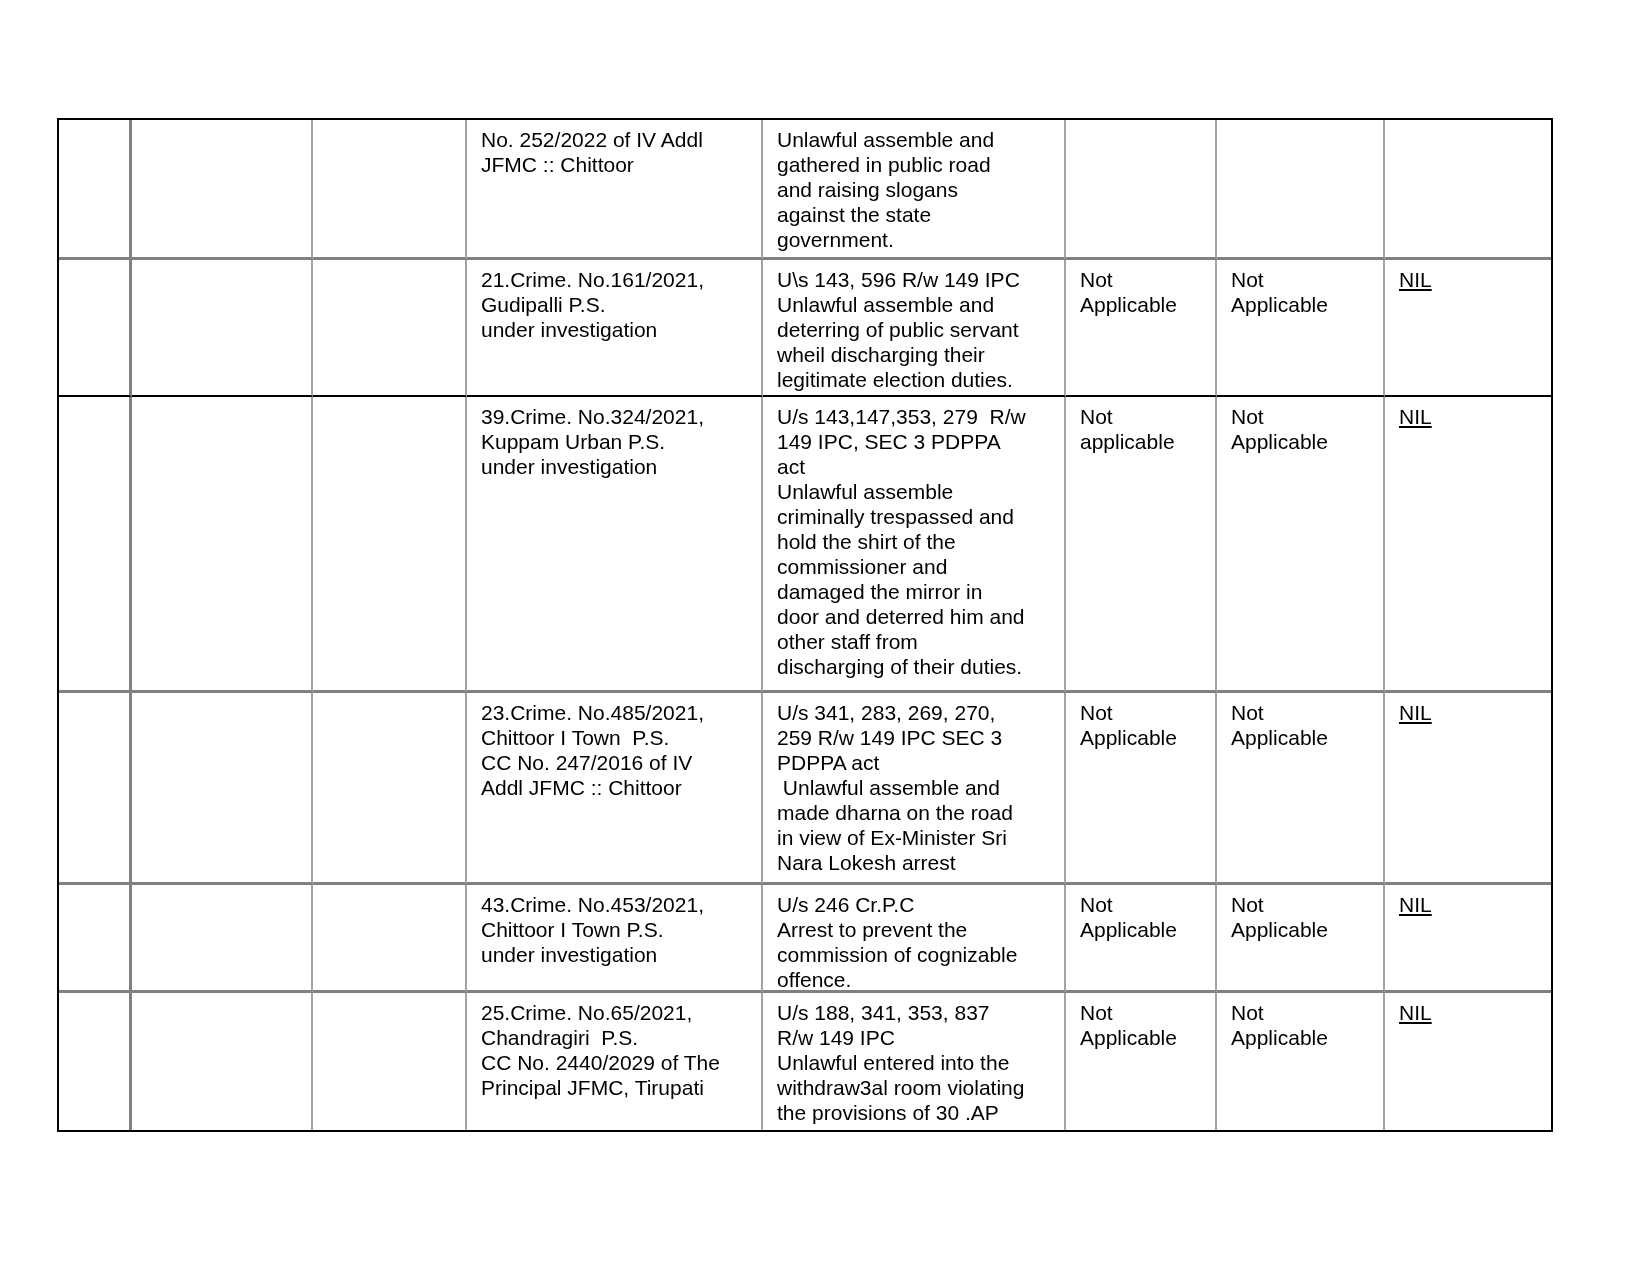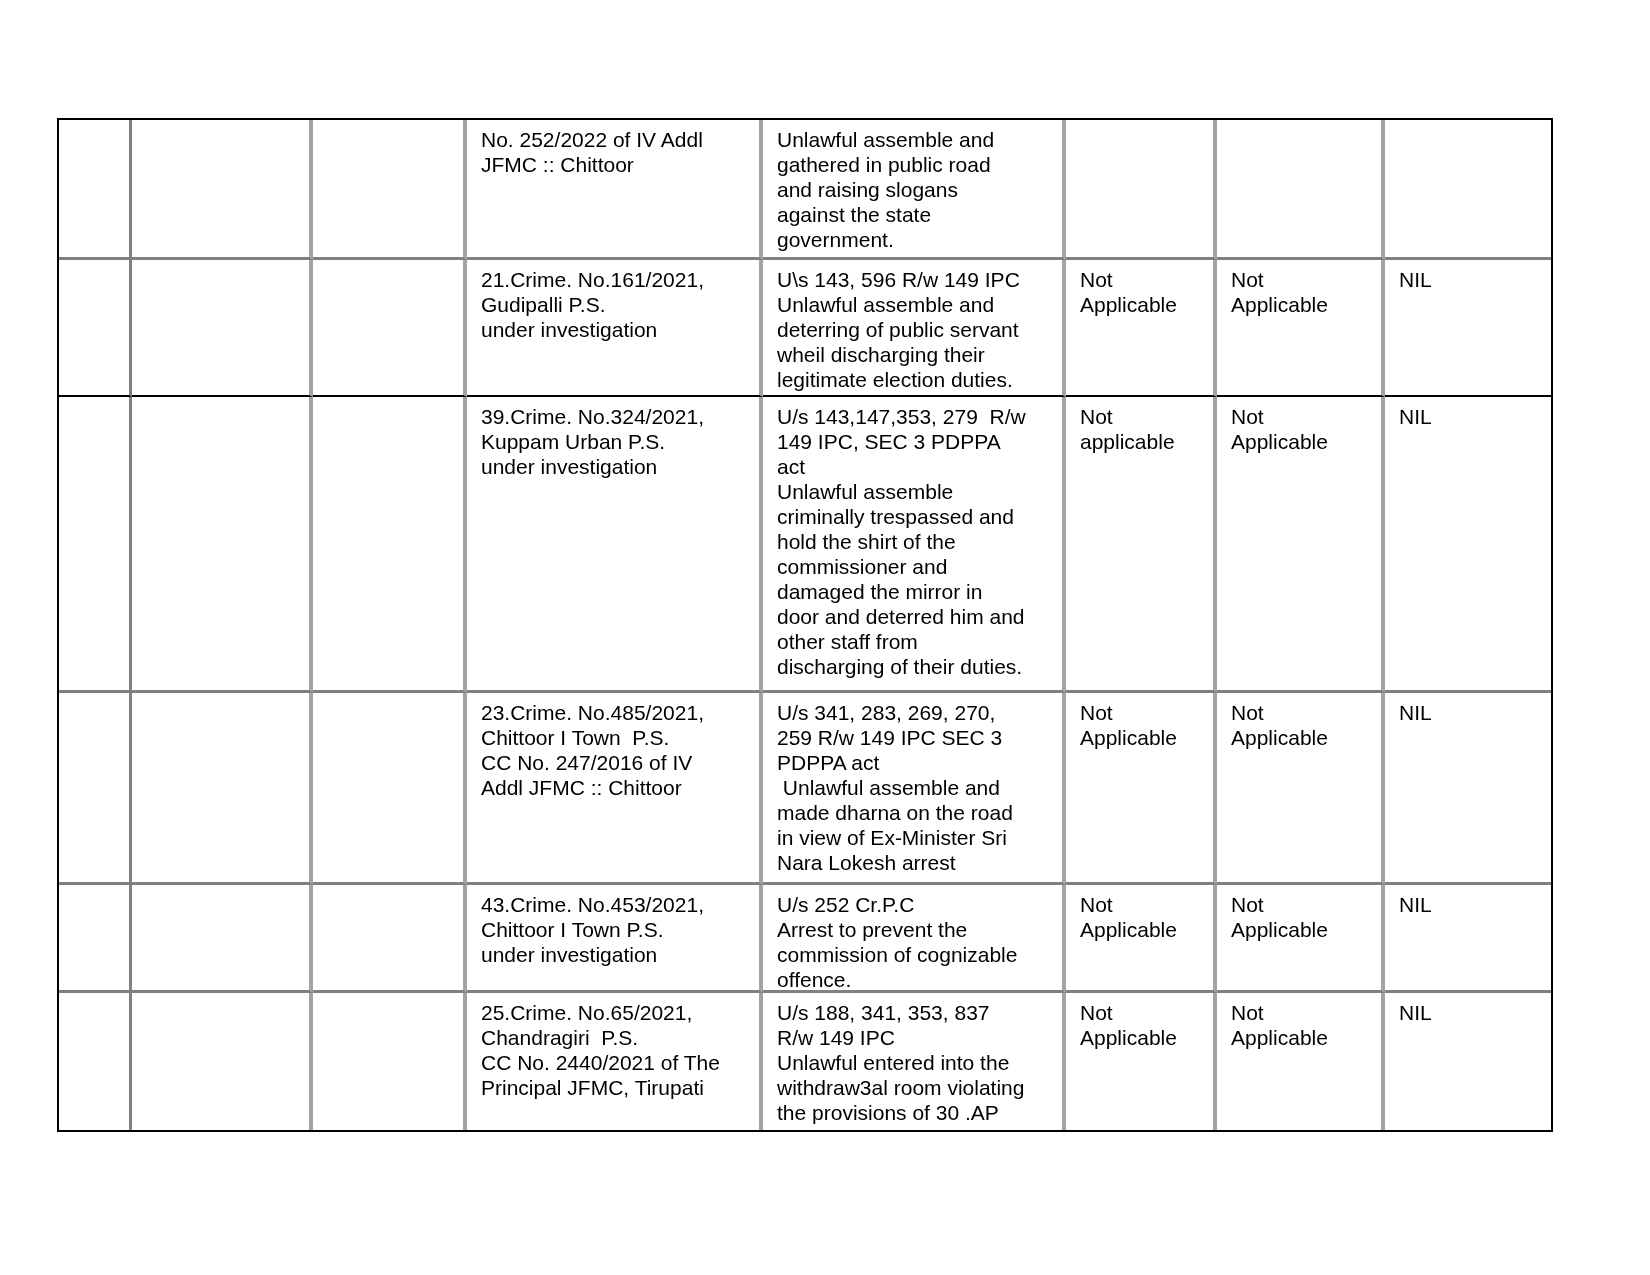--- a/index.html
+++ b/index.html
@@ -24,33 +24,33 @@
     height: 1010px;
     border: 2px solid #000000;
     display: grid;
     grid-template-columns: 73px 181px 154px 296px 303px 151px 168px 166px;
     grid-template-rows: 140px 137px 296px 192px 108px auto;
     background: #ffffff;
   }
   .trow { display: contents; }
   .cell {
     box-sizing: border-box;
-    border-right: 4px solid #a3a3a3;
+    border-right: 2px solid #a3a3a3;
     border-bottom: 3px solid #808080;
     padding: 7px 4px 0 14px;
     font-size: 21px;
     line-height: 25px;
     white-space: pre;
     overflow: hidden;
     background: #ffffff;
   }
   
   .cell.c0 { border-right: 3px solid #808080; }
   
-  .cell.c7 { border-right: none; }
+  .cell.c7 { border-right: none; text-decoration: underline; }
   
   .trow.r1 .cell { border-bottom: 2px solid #000000; }
   
   .trow.r5 .cell { border-bottom: none; }
 </style>
 </head>
 <body>
 
 <div class="page">
   <div class="case-table">
@@ -137,38 +137,38 @@
       <div class="cell c7">NIL</div>
     </div>
 
     <div class="trow r4">
       <div class="cell c0"></div>
       <div class="cell c1"></div>
       <div class="cell c2"></div>
       <div class="cell c3">43.Crime. No.453/2021,
 Chittoor I Town P.S.
 under investigation</div>
-      <div class="cell c4">U/s 252 Cr.P.C
+      <div class="cell c4">U/s 246 Cr.P.C
 Arrest to prevent the
 commission of cognizable
 offence.</div>
       <div class="cell c5">Not
 Applicable</div>
       <div class="cell c6">Not
 Applicable</div>
       <div class="cell c7">NIL</div>
     </div>
 
     <div class="trow r5">
       <div class="cell c0"></div>
       <div class="cell c1"></div>
       <div class="cell c2"></div>
       <div class="cell c3">25.Crime. No.65/2021,
 Chandragiri  P.S.
-CC No. 2440/2021 of The
+CC No. 2440/2029 of The
 Principal JFMC, Tirupati</div>
       <div class="cell c4">U/s 188, 341, 353, 837
 R/w 149 IPC
 Unlawful entered into the
 withdraw3al room violating
 the provisions of 30 .AP</div>
       <div class="cell c5">Not
 Applicable</div>
       <div class="cell c6">Not
 Applicable</div>

